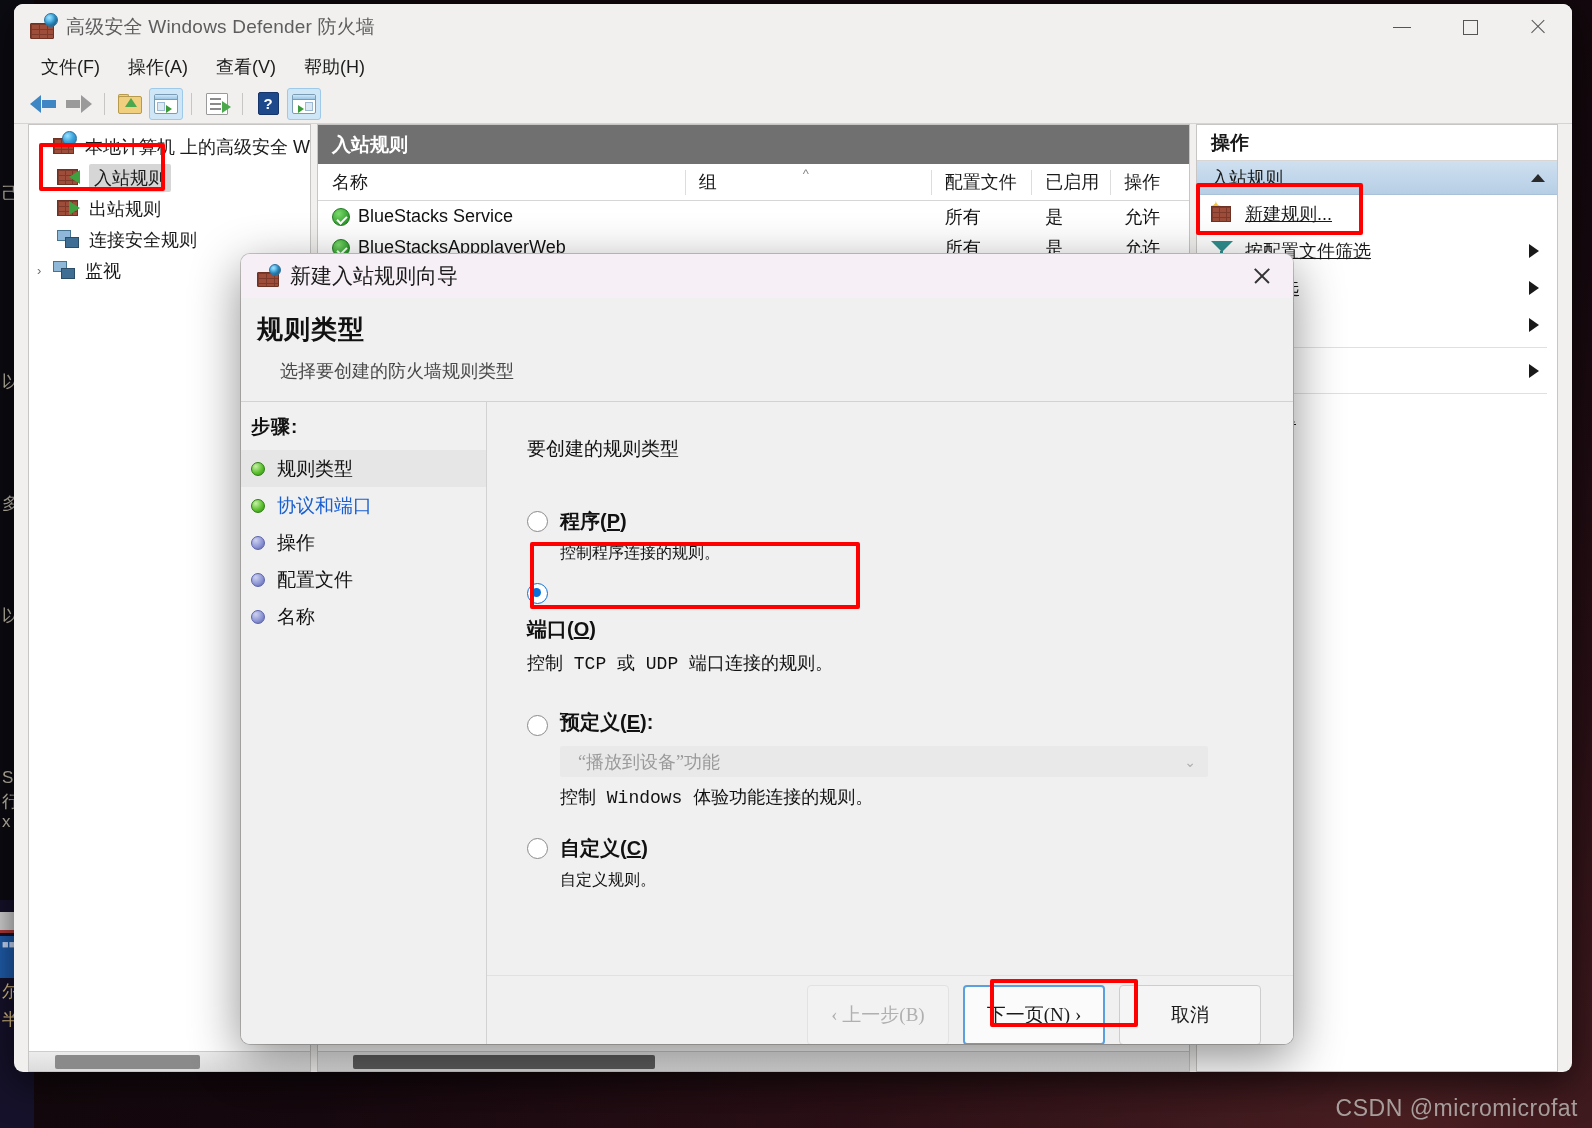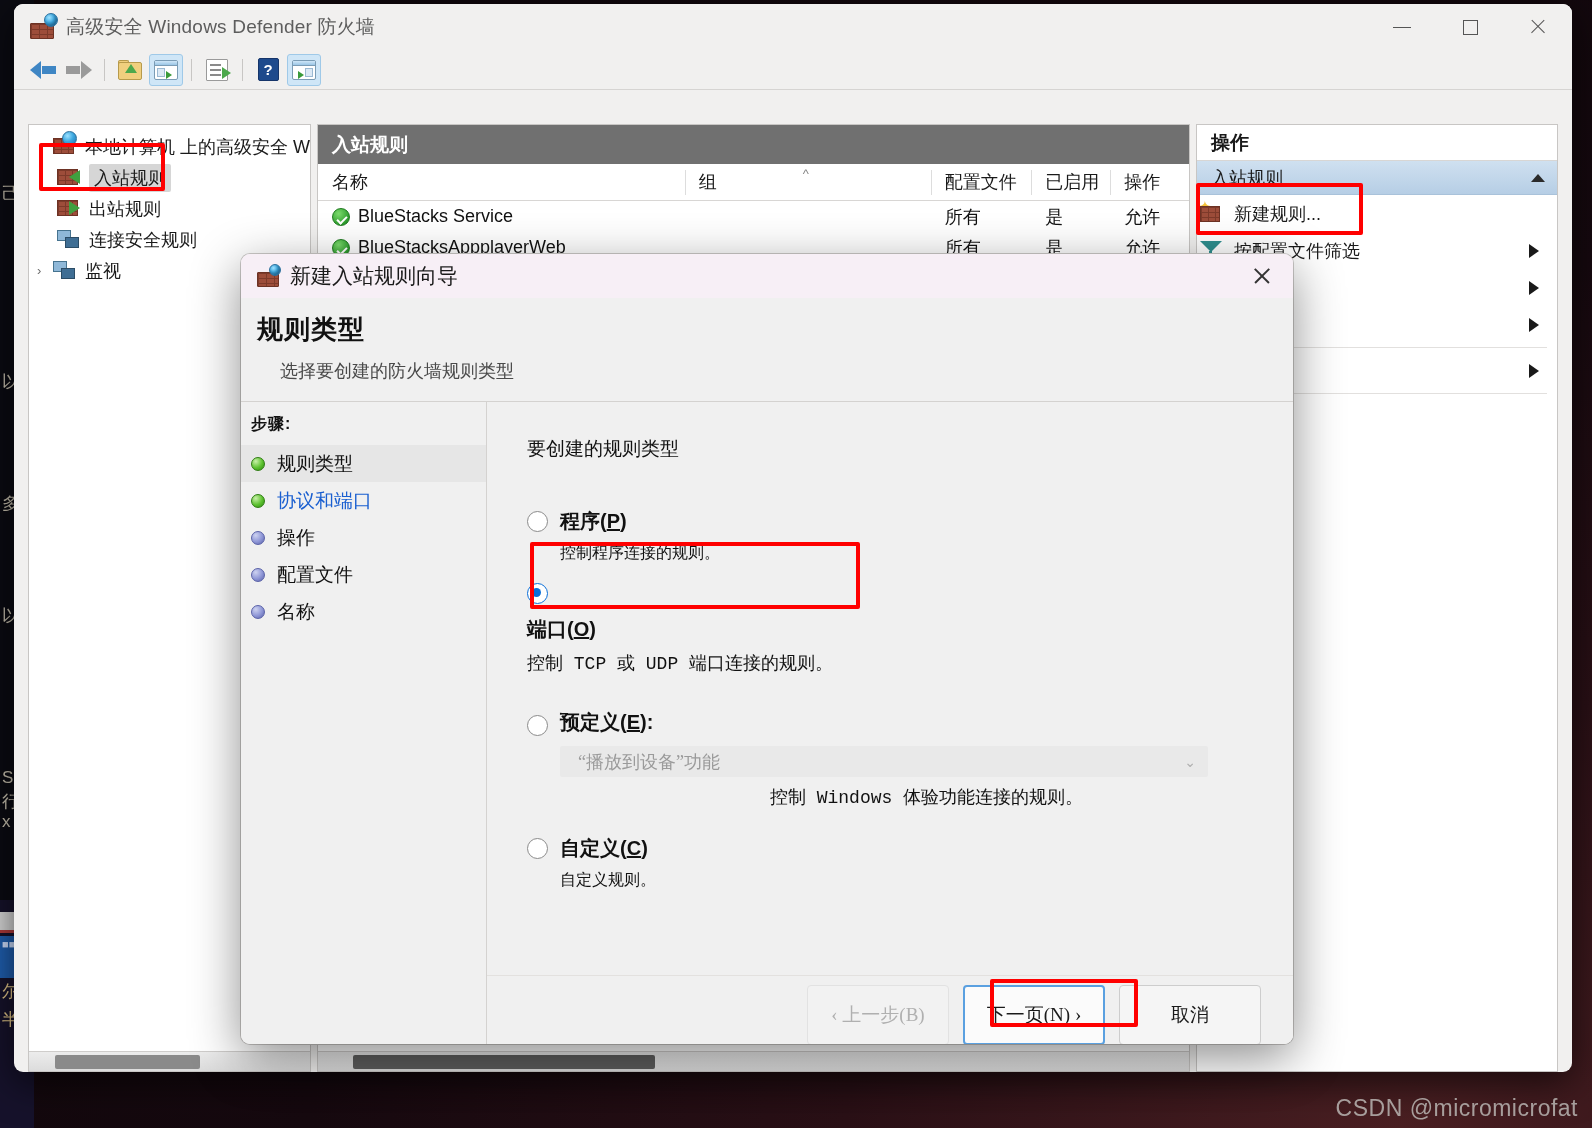--- a/index.html
+++ b/index.html
@@ -210,22 +210,22 @@
   .ap-header {
     height:36px; background:#fff; color:#1a1a1a; font-size:19px; font-weight:bold;
     display:flex; align-items:center; padding-left:14px; border-bottom:1px solid #d8d6d4;
   }
   .ap-group {
     height:34px; background:linear-gradient(#cfe0f0,#b6cee5); display:flex; align-items:center;
     padding:0 12px 0 14px; font-size:18px; color:#1a1a1a; justify-content:space-between;
     border-bottom:1px solid #a9c2da;
   }
   .ap-item {
-    height:37px; display:flex; align-items:center; padding-left:3px; font-size:18px; color:#1a1a1a;
-    gap:10px; justify-content:space-between; padding-right:18px;
+    height:37px; display:flex; align-items:center; padding-left:14px; font-size:18px; color:#1a1a1a;
+    gap:10px; justify-content:space-between; padding-right:18px;text-decoration:underline;
   }
   .ap-item .left { display:flex; align-items:center; gap:10px; }
   .ap-item .ic { width:24px; height:21px; position:relative; flex:none; }
   .ap-sep { height:1px; background:#e2e0de; margin:4px 10px; }
   .caret-r { width:0;height:0;border-top:7px solid transparent;border-bottom:7px solid transparent;border-left:10px solid #1a1a1a; }
   .caret-up { width:0;height:0;border-left:7px solid transparent;border-right:7px solid transparent;border-bottom:8px solid #2b2b2b; }
   .funnel { width:22px; height:18px; position:relative; }
   .funnel:before {
     content:""; position:absolute; left:0; top:1px; width:0; height:0;
     border-left:11px solid transparent; border-right:11px solid transparent; border-top:11px solid #2f8f8f;
@@ -276,21 +276,21 @@
 
   .dlg-banner { background:#f0f0f0; padding:14px 0 18px 16px; }
   .dlg-h1 { font-size:26px; font-weight:bold; color:#111; letter-spacing:1px; }
   .dlg-sub { font-size:18px; color:#4a4a4a; margin-top:12px;margin-left:23px; }
   .dlg-hr { height:1px; background:#d4d2d0; }
 
   .dlg-body { display:flex; height:651px; }
   .steps {
     width:246px; background:#f0f0f0; border-right:1px solid #d4d2d0; padding-top:12px;
   }
-  .steps-title { font-size:16px; font-weight:bold; color:#111; padding:0 0 10px 10px; letter-spacing:1px; }
+  .steps-title { font-size:19px; font-weight:bold; color:#111; padding:0 0 10px 10px; letter-spacing:1px; }
   .step {
     height:37px; display:flex; align-items:center; padding-left:10px; gap:12px; font-size:19px; color:#111;
   }
   .step.current { background:#e6e6e6; }
   .step.link .lbl { color:#1a5fd0; }
   .bullet {
     width:14px; height:14px; border-radius:50%; flex:none;
     background: radial-gradient(circle at 32% 28%, #c8f0a8 0%, #5cc12f 55%, #2e8a12 100%);
     border:1px solid #2e7d12;
   }
@@ -382,20 +382,26 @@
           </div>
         <div class="win-btn">
             <div class="glyph-max"></div>
           </div>
         <div class="win-btn close">
             <div class="glyph-close"></div>
           </div>
       </div>
     </div>
 
+    <div class="menubar">
+      <div class="menu-item">文件(F)</div>
+      <div class="menu-item">操作(A)</div>
+      <div class="menu-item">查看(V)</div>
+      <div class="menu-item">帮助(H)</div>
+    </div>
 
     <div class="toolbar">
       <div class="tb-btn">
           <div class="arr back"></div>
         </div>
       <div class="tb-btn">
           <div class="arr fwd"></div>
         </div>
       <div class="tb-sep"></div>
       <div class="tb-btn">
@@ -671,21 +677,21 @@
         </div>
 
         <div class="opt" style="margin-bottom:4px;align-items:flex-end;">
           <span class="radio"></span>
           <span class="opt-title"><span>预定义(</span><span class="mn">E</span><span>):</span></span>
         </div>
         <div class="combo">
           <span class="cv">“播放到设备”功能</span>
           <span class="chev">⌄</span>
         </div>
-        <div class="opt-desc mono" style="margin-left:33px;margin-bottom:26px;text-align:center;">控制 Windows 体验功能连接的规则。</div>
+        <div class="opt-desc mono" style="margin-left:33px;margin-bottom:26px;">控制 Windows 体验功能连接的规则。</div>
 
         <div class="opt">
           <span class="radio"></span>
           <span>
             <span class="opt-title"><span>自定义(</span><span class="mn">C</span><span>)</span></span>
             <div class="opt-desc">自定义规则。</div>
           </span>
         </div>
 
         <div class="dlg-footer">

